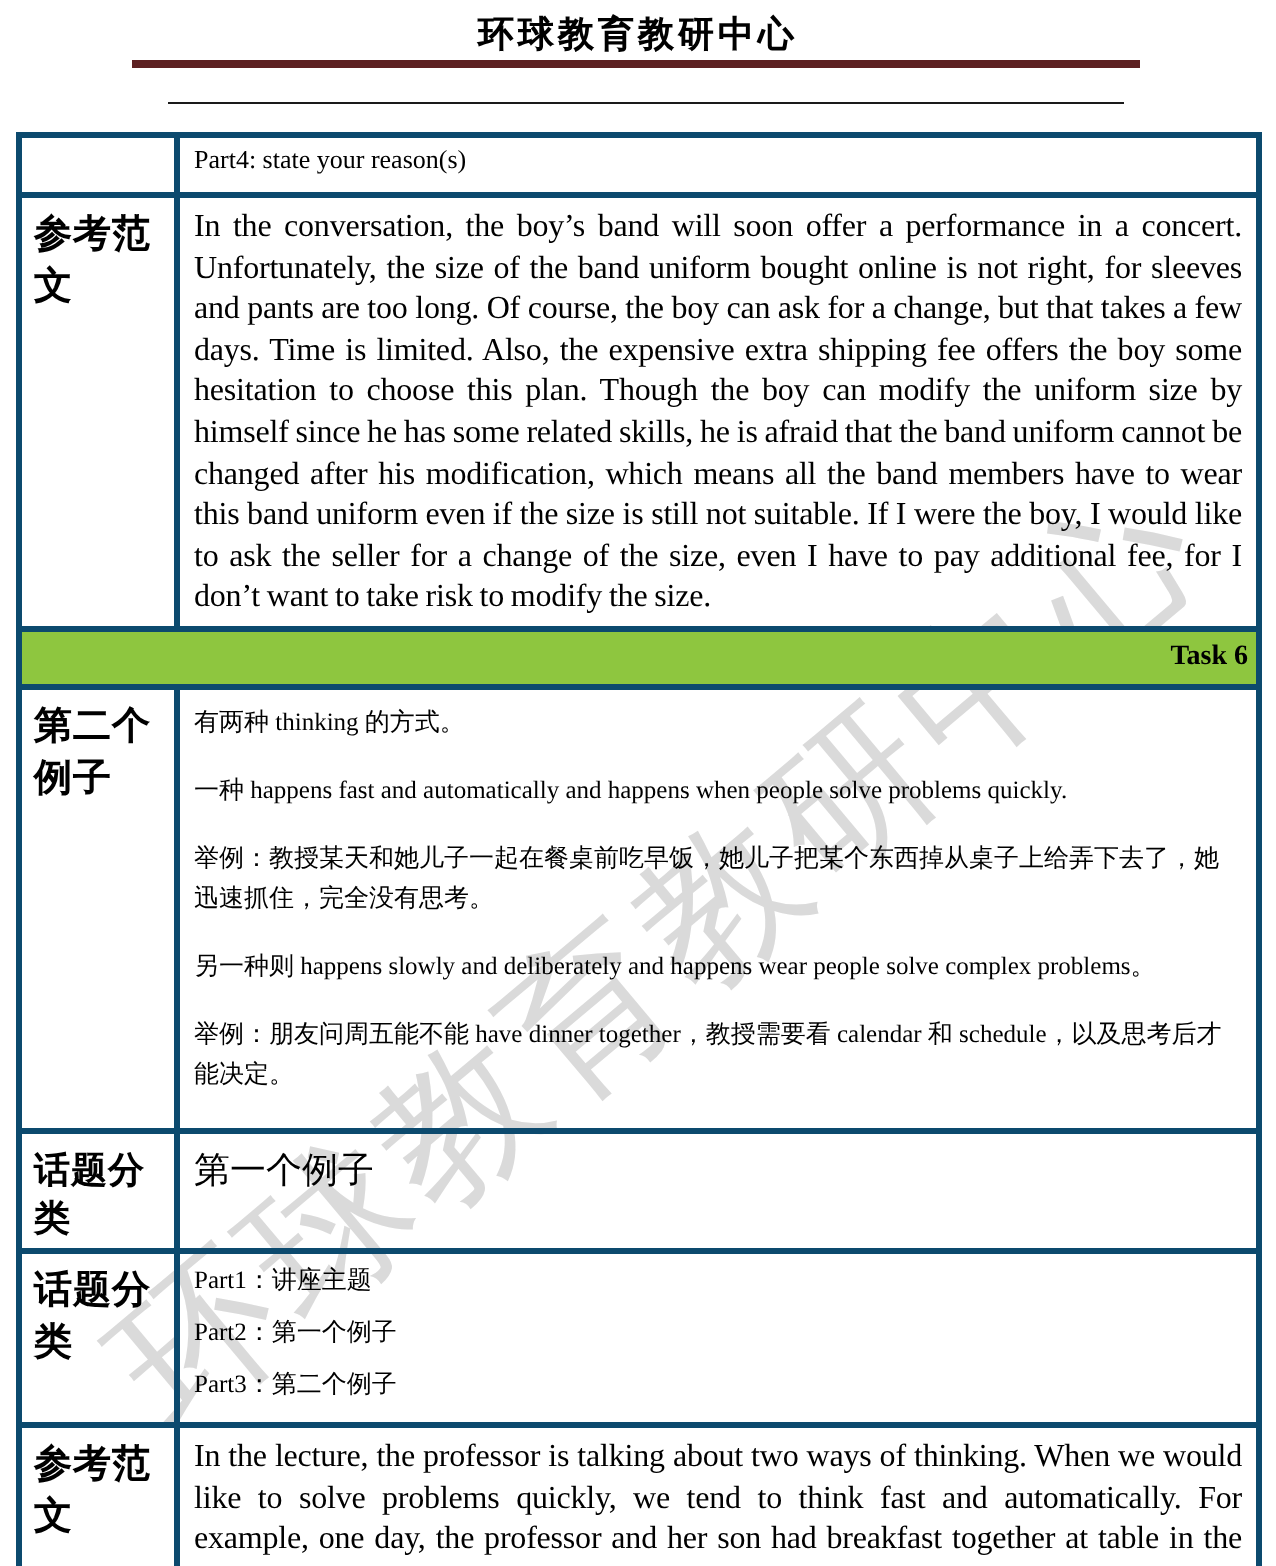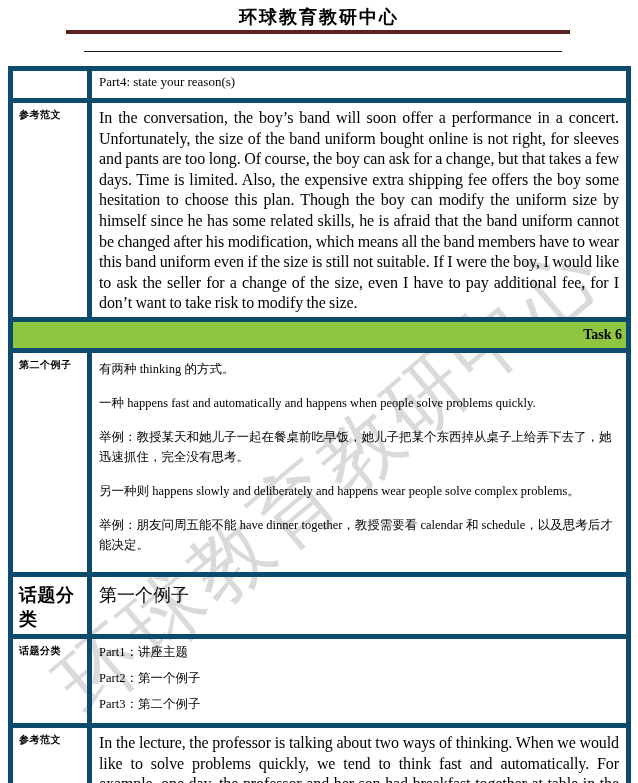--- a/index.html
+++ b/index.html
@@ -24,25 +24,25 @@
     font-size:18px; font-weight:bold; letter-spacing:2px;
   }
   .rule-thick { position:absolute; top:30px; left:66px; width:504px; height:4px; background:#5d2122; }
   .rule-thin  { position:absolute; top:51px; left:84px; width:478px; height:1px; background:#1a1a1a; }
 
   
   table.doc-table {
     position:absolute; left:8px; top:66px; width:623px; z-index:1;
     border-collapse:collapse; table-layout:fixed; border:2px solid #000;
   }
-  .doc-table td { border:5px solid #0c4a6e; vertical-align:top; padding:3px 7px; overflow:hidden; }
+  .doc-table td { border:3px solid #0c4a6e; vertical-align:top; padding:3px 7px; overflow:hidden; }
   col.c-label { width:79px; }
 
   td.label {
-    font-weight:bold; font-size:10px; padding:5px 2px 3px 6px;
+    font-weight:bold; font-size:19px; padding:5px 2px 3px 6px;
     font-family:"Liberation Sans","DejaVu Sans",sans-serif; letter-spacing:0.5px;
   }
   td.task-cell {
     background:#8ec63f; text-align:right; font-weight:bold; font-size:14px;
     height:18px; padding:4px; vertical-align:middle;
   }
 
   
   .en-line  { font-size:13px; padding-top:4px; height:19px; }
   p.en-par  {

